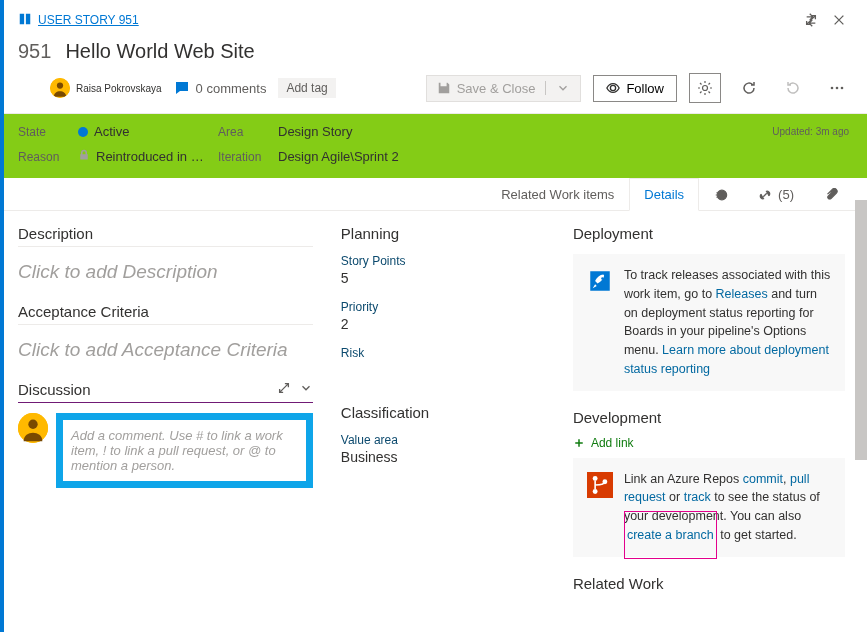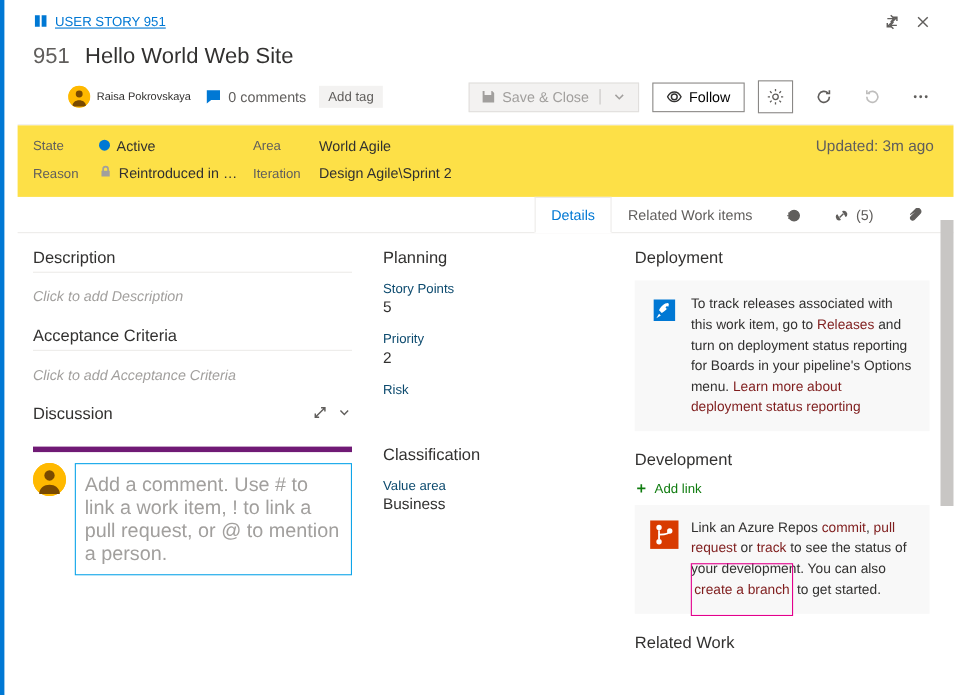--- a/index.html
+++ b/index.html
@@ -1,18 +1,18 @@
 <!DOCTYPE html>
 <html><head>
 <meta charset="utf-8">
 <style>
   * { box-sizing: border-box; margin: 0; padding: 0; }
   body { font-family: "Segoe UI", -apple-system, sans-serif; font-size: 14px; color: #323130; background: #fff; width: 867px; height: 632px; overflow: hidden; position: relative; }
   .accent-bar { position: absolute; left: 0; top: 0; width: 4px; height: 100%; background: #0078d4; }
-  .container { margin-left: 16px; height: 100%; display: flex; flex-direction: column; }
+  .container { margin-left: 4px; height: 100%; display: flex; flex-direction: column; }
 
   
   .top-row { display: flex; align-items: center; padding: 6px 14px 0 14px; }
   .breadcrumb { display: flex; align-items: center; gap: 6px; font-size: 12px; }
   .breadcrumb a { color: #0078d4; text-decoration: underline; }
   .book-icon svg { width: 14px; height: 14px; fill: #0078d4; }
   .top-row .spacer { flex: 1; }
   .wnd-btn { background: none; border: none; width: 28px; height: 28px; display: flex; align-items: center; justify-content: center; cursor: pointer; color: #605e5c; }
   .wnd-btn svg { width: 14px; height: 14px; stroke: currentColor; fill: none; stroke-width: 1.5; }
 
@@ -31,57 +31,57 @@
   .btn-save { background: #f3f2f1; border: 1px solid #e1dfdd; color: #a19f9d; padding: 5px 10px; display: flex; align-items: center; gap: 6px; font-size: 13px; cursor: not-allowed; }
   .btn-save svg { width: 14px; height: 14px; fill: #a19f9d; }
   .btn-save .divider { width: 1px; height: 14px; background: #c8c6c4; margin: 0 4px; }
   .btn-follow { background: #fff; border: 1px solid #8a8886; padding: 5px 12px; display: flex; align-items: flex-start; gap: 6px; font-size: 13px; cursor: pointer; }
   .btn-follow svg { width: 14px; height: 14px; fill: none; stroke: #323130; stroke-width: 1.5; }
   .icon-btn { background: none; border: 1px solid transparent; width: 32px; height: 30px; display: flex; align-items: center; justify-content: center; cursor: pointer; color: #605e5c; }
   .icon-btn.bordered { border: 1px solid #8a8886; }
   .icon-btn svg { width: 16px; height: 16px; }
 
   
-  .state-area { padding: 10px 14px 14px 14px; display: grid; grid-template-columns: 60px 140px 60px 200px 1fr; row-gap: 10px; align-items: center; font-size: 13px; background: #fde047; }
+  .state-area { padding: 10px 14px 14px 14px; display: grid; grid-template-columns: 60px 140px 60px 200px 1fr; row-gap: 10px; align-items: center; font-size: 13px; background: #84cc16; }
   .state-label { color: #605e5c; font-size: 12px; }
   .state-val { display: flex; align-items: center; gap: 6px; }
   .state-dot { width: 10px; height: 10px; border-radius: 50%; background: #0078d4; }
   .lock-icon svg { width: 12px; height: 12px; fill: #a19f9d; }
-  .updated { text-align: right; color: #605e5c; font-size: 14px; grid-column: 5; grid-row: 1; padding-right: 4px;}
+  .updated { text-align: right; color: #605e5c; font-size: 10px; grid-column: 5; grid-row: 1; padding-right: 4px;}
 
   
   .tabs-row { display: flex; justify-content: flex-end; border-bottom: 1px solid #edebe9; padding: 0 14px; gap: 0; }
   .tab { padding: 8px 14px; font-size: 13px; color: #605e5c; cursor: pointer; border: 1px solid transparent; border-bottom: none; display: flex; align-items: center; gap: 6px; }
   .tab.active { color: #0078d4; border: 1px solid #edebe9; border-bottom: 1px solid #fff; margin-bottom: -1px; background: #fff; }
   .tab svg { width: 14px; height: 14px; fill: #605e5c; }
 
   
   .body { flex: 1; display: flex; overflow: hidden; }
   .col { padding: 14px; overflow-y: auto; }
   .col-left { flex: 1.3; }
   .col-mid { flex: 0.9; }
   .col-right { flex: 1.2; padding-right: 22px; }
 
   .section-h { font-size: 15px; font-weight: 400; margin-bottom: 4px; padding-bottom: 4px; }
   .section-h.ul { border-bottom: 1px solid #edebe9; margin-bottom: 8px; }
-  .placeholder { color: #a19f9d; font-style: italic; font-size: 13px; padding: 6px 0 20px 0; cursor: text; }
+  .placeholder { color: #a19f9d; font-style: italic; font-size: 19px; padding: 6px 0 20px 0; cursor: text; }
   .field-label { color: #0c4a6e; font-size: 12px; margin-top: 8px; }
   .field-val { font-size: 14px; padding: 2px 0 6px 0; }
 
-  .discussion-h { display: flex; align-items: center; justify-content: space-between; border-bottom: 5px solid #701a75; padding-bottom: 21px; margin-bottom: 10px; }
+  .discussion-h { display: flex; align-items: center; justify-content: space-between; border-bottom: 1px solid #701a75; padding-bottom: 4px; margin-bottom: 10px; }
   .discussion-icons { display: flex; gap: 8px; color: #605e5c; }
   .discussion-icons svg { width: 14px; height: 14px; stroke: currentColor; fill: none; stroke-width: 1.5; }
   .comment-box { display: flex; gap: 8px; }
   .avatar-lg { width: 30px; height: 30px; border-radius: 50%; background: #ffb900; flex-shrink: 0; display:flex; align-items:center; justify-content:center;}
   .avatar-lg svg { width:30px; height:30px; }
-  .comment-input { flex: 1; border: 1px solid #0ea5e9; padding: 8px; color: #a19f9d; font-size: 18px; min-height: 56px; cursor: text; }
+  .comment-input { flex: 1; border: 7px solid #0ea5e9; padding: 8px; font-style: italic; color: #a19f9d; font-size: 13px; min-height: 56px; cursor: text; }
 
   .info-card { background: #f8f8f8; border-left: 3px solid transparent; padding: 12px 12px 12px 10px; display: flex; gap: 10px; font-size: 12.5px; color: #323130; line-height: 1.5; margin-top: 8px; }
   .info-card .card-icon { width: 28px; flex-shrink: 0; display: flex; align-items: flex-start; justify-content: center; padding-top: 2px; }
-  .info-card a { color: #7f1d1d; text-decoration: none; }
+  .info-card a { color: #0369a1; text-decoration: none; }
   .add-link-row { display: flex; align-items: center; gap: 6px; color: #107c10; font-size: 12px; cursor: pointer; margin: 6px 0; }
   .add-link-row svg { width: 12px; height: 12px; stroke: #107c10; stroke-width: 2; }
 
   .highlight-box { border: 1.5px solid #e3008c; padding: 16px 2px; display:inline; }
 
   
   .scroll-hint { position: absolute; right: 0; top: 200px; width: 12px; height: 260px; background: #c8c6c4; border-radius: 0; }
 </style>
 </head>
 <body>
@@ -178,37 +178,37 @@
     </button>
   </div>
 
   <div class="state-area">
     <span class="state-label">State</span>
     <span class="state-val">
       <span class="state-dot"></span>
       <span>Active</span>
     </span>
     <span class="state-label">Area</span>
-    <span>World Agile</span>
+    <span>Design Story</span>
     <span class="updated">Updated: 3m ago</span>
 
     <span class="state-label">Reason</span>
     <span class="state-val">
       <span class="lock-icon"><svg viewBox="0 0 16 16">
             <path d="M4 7V5a4 4 0 018 0v2h1v7H3V7zm2 0h4V5a2 2 0 00-4 0z"></path>
           </svg></span>
       <span>Reintroduced in …</span>
     </span>
     <span class="state-label">Iteration</span>
     <span>Design Agile\Sprint 2</span>
   </div>
 
   <div class="tabs-row">
+    <div class="tab">Related Work items</div>
     <div class="tab active">Details</div>
-    <div class="tab">Related Work items</div>
     <div class="tab">
       <svg viewBox="0 0 16 16" fill="none" stroke="#605e5c" stroke-width="1.3">
           <circle cx="9" cy="8" r="5.5"></circle>
           <path d="M9 5v3.5l2 1.5M2 8h1M3 5l.8.5M3 11l.8-.5"></path>
         </svg>
     </div>
     <div class="tab">
       <svg viewBox="0 0 16 16" fill="none" stroke="#605e5c" stroke-width="1.5">
           <path d="M6 10l4-4M7 12a3 3 0 01-4-4l1-1M9 4a3 3 0 014 4l-1 1"></path>
         </svg>

